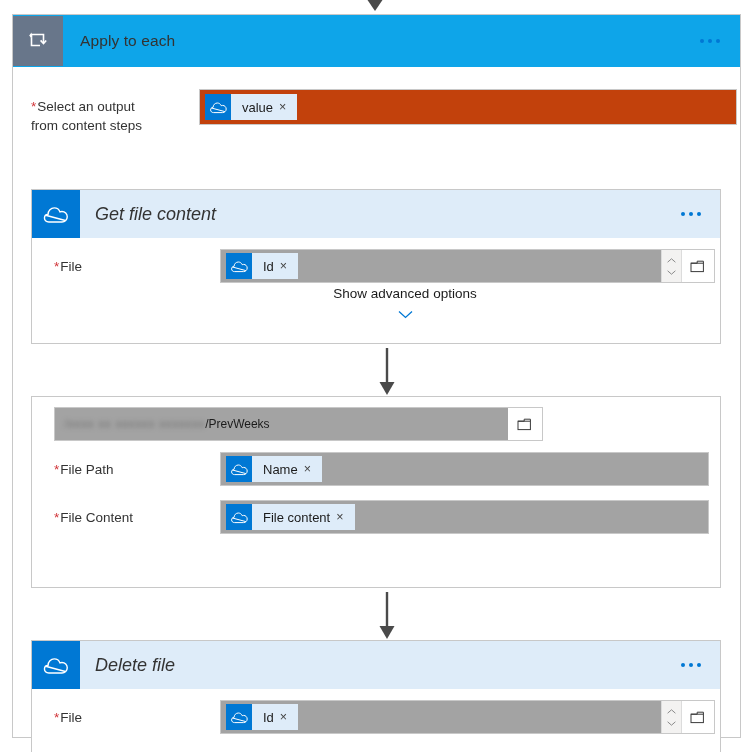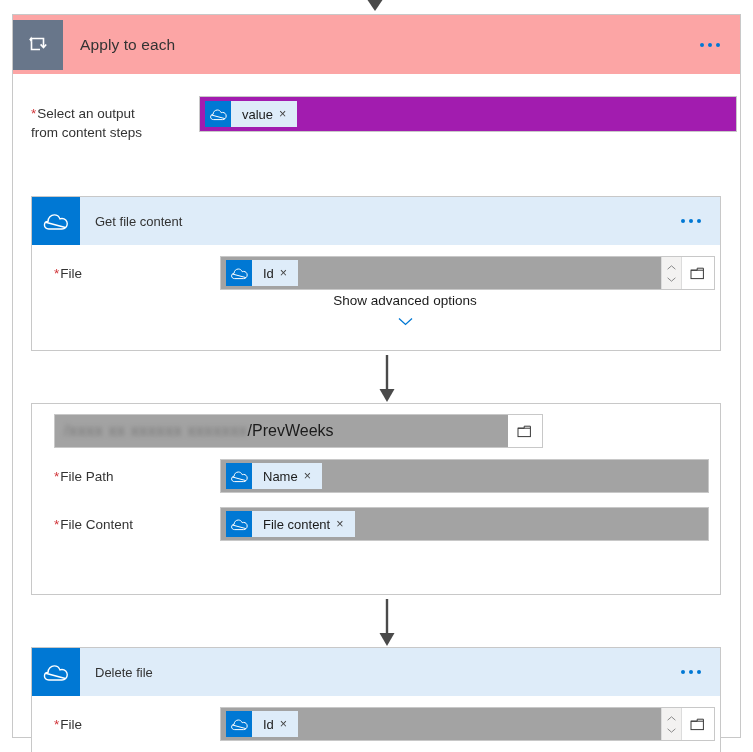--- a/index.html
+++ b/index.html
@@ -36,22 +36,22 @@
     top: 14px;
     width: 729px;
     height: 724px;
     background: #ffffff;
     border: 1px solid #c8c8c8;
     border-top: none;
   }
 
   .scope-header {
     position: relative;
-    height: 60px;
-    background: #fca5a5;
+    height: 53px;
+    background: #0ea5e9;
     display: flex;
     align-items: center;
     border-top: 1px solid #c8c8c8;
   }
   .scope-header-icon {
     width: 50px;
     height: 50px;
     background: #68768a;
     display: flex;
     align-items: center;
@@ -98,21 +98,21 @@
     color: #333333;
     line-height: 19px;
     padding-top: 8px;
   }
   .req { color: #d13438; margin-right: 1px; }
 
   .foreach-field {
     width: 538px;
     height: 36px;
     border: 1px solid #c8c8c8;
-    background: #a21caf;
+    background: #c2410c;
     display: flex;
     align-items: center;
     padding: 0;
   }
 
   
   .token {
     display: inline-flex;
     align-items: center;
     height: 26px;
@@ -161,22 +161,23 @@
     width: 48px;
     height: 48px;
     background: #0078d4;
     display: flex;
     align-items: center;
     justify-content: center;
     flex: 0 0 48px;
   }
   .card-title {
     margin-left: 15px;
-    font-size: 13px;
+    font-size: 18px;
     color: #333333;
+    font-style: italic;
   }
   .card-ellipsis {
     position: absolute;
     right: 15px;
     top: 50%;
     transform: translateY(-50%);
     display: flex;
     gap: 4px;
     padding: 6px 4px;
   }
@@ -244,21 +245,21 @@
     top: 0;
     width: 34px;
     height: 32px;
     background: #ffffff;
     display: flex;
     align-items: center;
     justify-content: center;
   }
 
   .path-text {
-    font-size: 16px;
+    font-size: 12px;
     color: #1b1b1b;
     padding-left: 9px;
     white-space: nowrap;
     display: flex;
     align-items: baseline;
   }
   .path-blur {
     filter: blur(2.4px);
     opacity: .62;
     letter-spacing: .6px;

